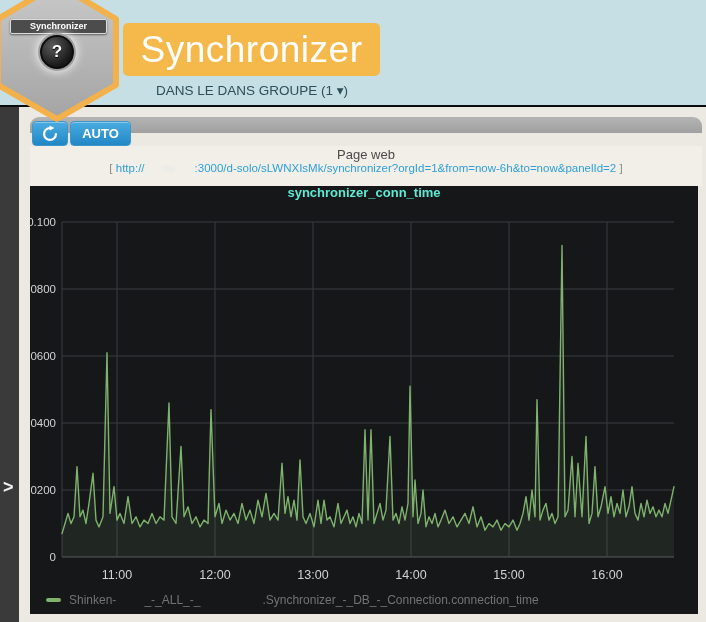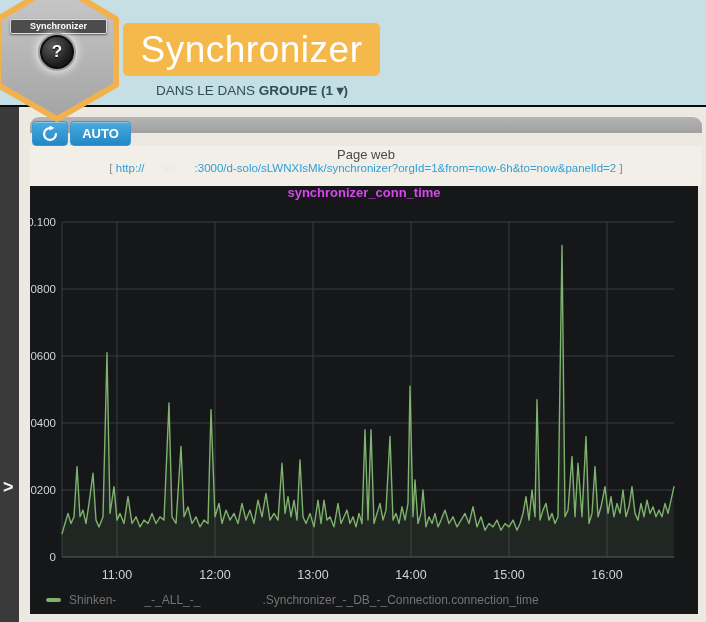--- a/index.html
+++ b/index.html
@@ -21,21 +21,21 @@
          box-shadow:0 0 0 2px #9d9d9d,0 0 10px 3px rgba(255,255,255,.8);
          color:#fff;font-size:17px;font-weight:bold;display:flex;align-items:center;justify-content:center;
          text-shadow:0 1px 1px #000;}
 
   
   .title-box{position:absolute;top:23px;left:123px;width:257px;height:53px;background:#f5b94b;
              border-radius:5px;color:#fff;font-size:37px;font-weight:400;letter-spacing:.5px;
              display:flex;align-items:center;justify-content:center;z-index:4;}
   .subtitle{position:absolute;top:82px;left:123px;width:258px;text-align:center;
             font-size:13.5px;color:#2e4e58;z-index:4;}
-  .subtitle b{font-weight:bold;}
+  .subtitle b{font-weight:normal;}
 
   
   .side{position:absolute;top:107px;left:0;width:19px;height:515px;background:#3a3a3a;z-index:2;}
   .side .chev{position:absolute;top:371px;left:3px;color:#f2f2f2;font-size:18px;font-weight:bold;
               line-height:18px;cursor:pointer;}
 
   
   .toolbar{position:absolute;top:117px;left:30px;width:672px;height:16px;
            background:linear-gradient(#b4b4b4,#a0a0a0);border-radius:9px 9px 0 0;z-index:3;}
   .btn{position:absolute;top:4px;height:25px;box-sizing:border-box;
@@ -50,21 +50,21 @@
            text-align:center;z-index:3;}
   .pw-title{font-size:13px;color:#4a4a4a;line-height:15px;margin-top:1px;}
   .pw-url{font-size:11.5px;color:#8a8a8a;line-height:13px;white-space:nowrap;}
   .pw-url a{color:#2f9fd7;text-decoration:none;}
   .redact-host{display:inline-block;width:50px;text-align:center;color:#9ab4bb;
                filter:blur(2px);vertical-align:middle;}
 
   
   .panel{position:absolute;top:176px;left:30px;width:668px;height:438px;background:#161719;z-index:2;}
   .panel-title{position:absolute;top:9px;left:0;width:100%;text-align:center;
-               color:#d946ef;font-size:13px;font-weight:bold;}
+               color:#5eead4;font-size:13px;font-weight:bold;}
   #chart-svg{position:absolute;top:0;left:0;}
   .legend{position:absolute;top:417px;left:16px;display:flex;align-items:center;
           font-size:12px;color:#737373;cursor:pointer;}
   .swatch{display:inline-block;width:15px;height:4px;border-radius:2px;background:#7EB26D;margin-right:8px;}
   .lgap1{display:inline-block;width:28px;}
   .lgap2{display:inline-block;width:62px;}
 </style>
 </head>
 <body>
 

